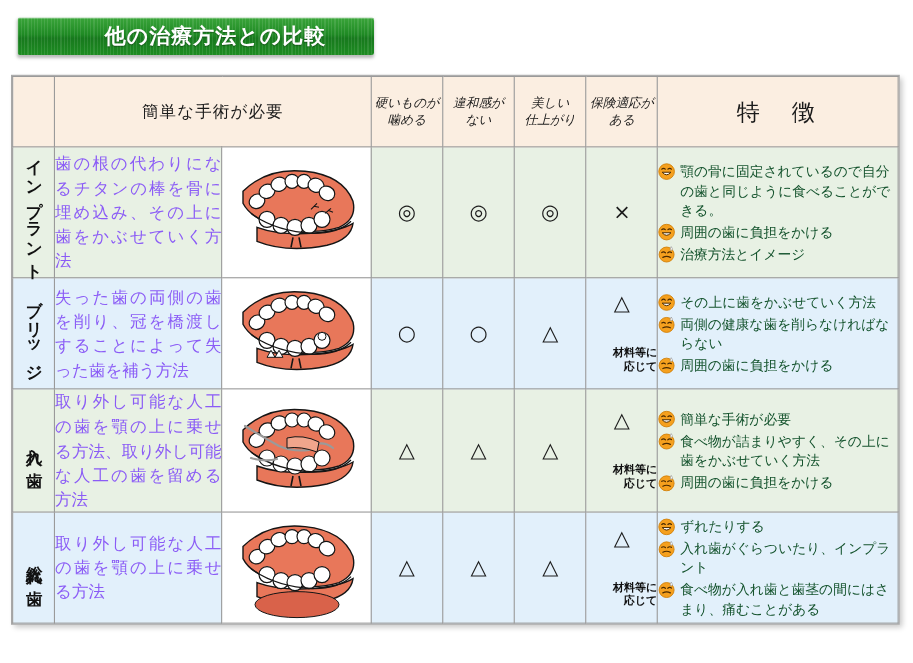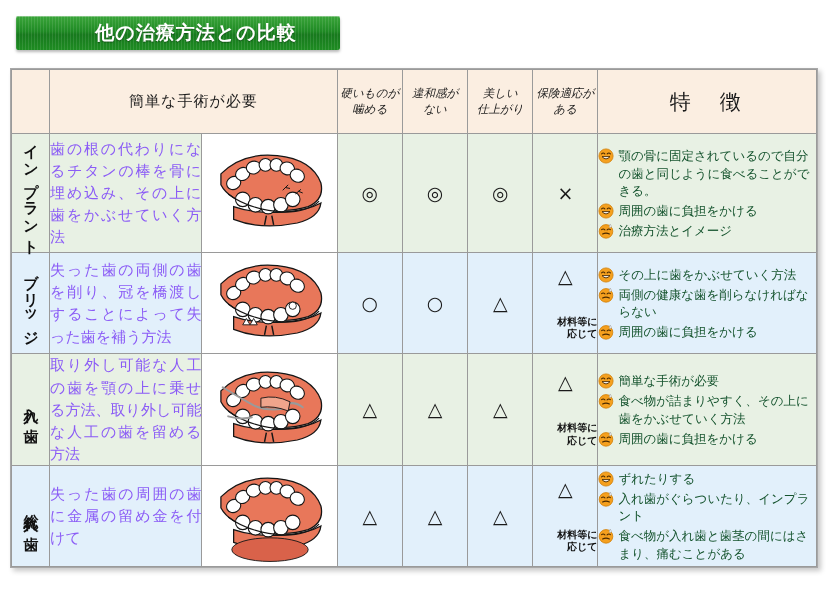--- a/index.html
+++ b/index.html
@@ -440,21 +440,21 @@
                     <path d="M4.6 11 Q8 9.3 11.4 11" stroke="#4a2a00" stroke-width="1.1" fill="none" stroke-linecap="round"></path>
                     <path d="M12.2 1.2 Q13.9 3.3 12.9 4.4 Q11.7 5.2 11.3 3.7 Q11.2 2.6 12.2 1.2 Z" fill="#ffffff" stroke="#8a8a8a" stroke-width="0.55"></path>
                   </svg></span>
                 <span class="feat-text">周囲の歯に負担をかける</span>
               </li>
             </ul>
           </td>
         </tr>
         <tr class="row-blue">
           <td class="cell-name"><span class="vtext">総入れ歯</span></td>
-          <td class="cell-desc">失った歯の周囲の歯に金属の留め金を付けて</td>
+          <td class="cell-desc">取り外し可能な人工の歯を顎の上に乗せる方法</td>
           <td class="cell-img">
             <svg viewBox="0 0 140 110" width="128" height="100">
               <path d="M16 34 Q40 10 78 14 Q116 18 126 44 Q130 62 112 70 Q86 78 54 70 Q24 62 16 46 Z" fill="#e8775a" stroke="#151515" stroke-width="1.4"></path>
               <path d="M30 84 Q60 96 100 88 Q124 82 126 66 Q112 74 84 76 Q52 78 30 70 Z" fill="#e8775a" stroke="#151515" stroke-width="1.4"></path>
               <g fill="#ffffff" stroke="#151515" stroke-width="1.2">
                 <ellipse cx="30" cy="44" rx="8" ry="7" transform="rotate(-30 30 44)"></ellipse>
                 <ellipse cx="40" cy="34" rx="8" ry="7" transform="rotate(-25 40 34)"></ellipse>
                 <ellipse cx="52" cy="27" rx="8" ry="7" transform="rotate(-15 52 27)"></ellipse>
                 <ellipse cx="65" cy="24" rx="7" ry="7"></ellipse>
                 <ellipse cx="77" cy="24" rx="7" ry="7"></ellipse>

